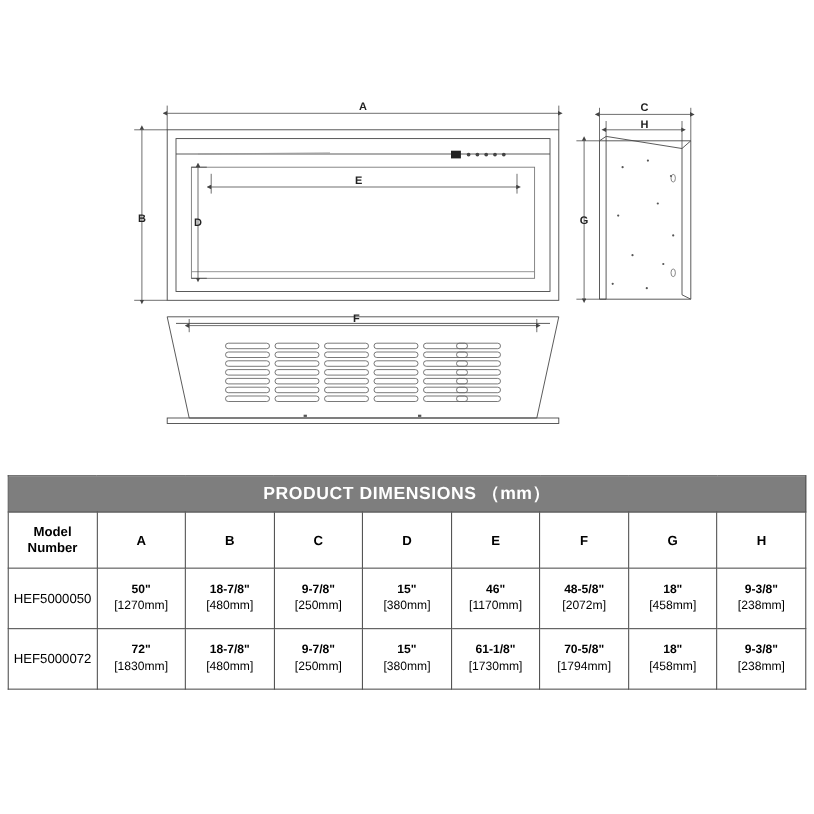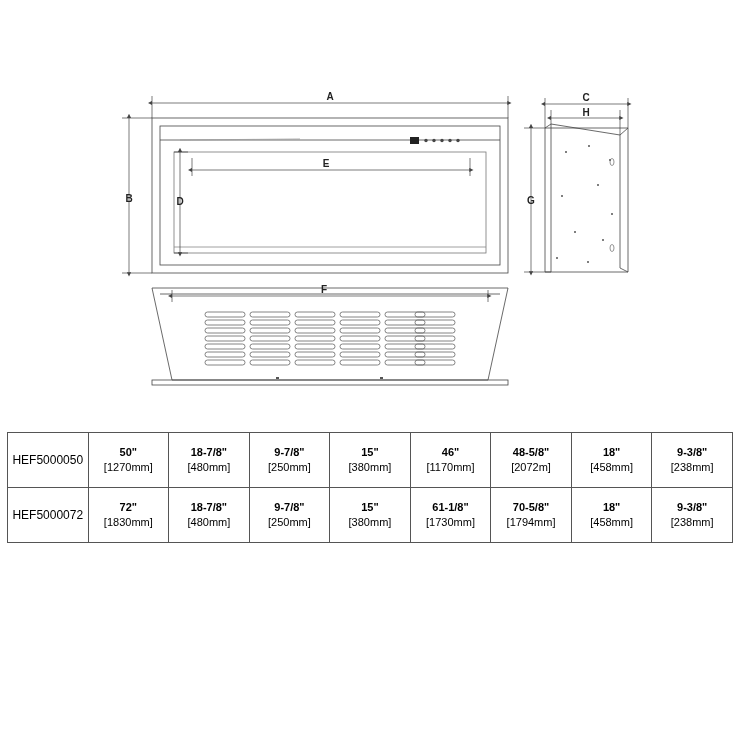--- a/index.html
+++ b/index.html
@@ -259,20 +259,37 @@
   <g fill="#555">
     <rect x="276" y="377" width="3" height="2"></rect>
     <rect x="380" y="377" width="3" height="2"></rect>
   </g>
 </svg>
 </div>
 
 <div class="table-wrap">
   <table class="dims">
     <thead>
+      <tr class="title-row">
+        <th colspan="9">PRODUCT DIMENSIONS （mm）</th>
+      </tr>
+      <tr class="head-row">
+        <th class="col-model">
+          <span>Model</span><br>
+          <span>Number</span>
+        </th>
+        <th>A</th>
+        <th>B</th>
+        <th>C</th>
+        <th>D</th>
+        <th>E</th>
+        <th>F</th>
+        <th>G</th>
+        <th>H</th>
+      </tr>
     </thead>
     <tbody>
       <tr class="data-row">
         <td class="model">HEF5000050</td>
         <td>
           <span class="cell-in">50"</span>
           <span class="cell-mm">[1270mm]</span>
         </td>
         <td>
           <span class="cell-in">18-7/8"</span>

